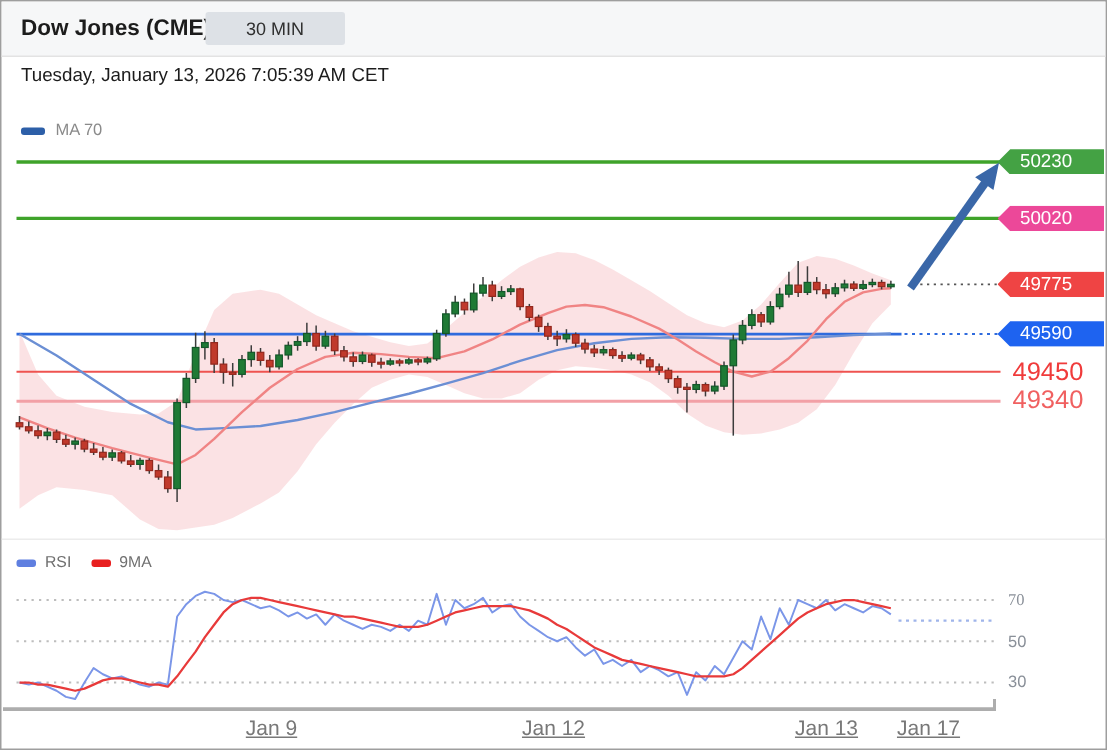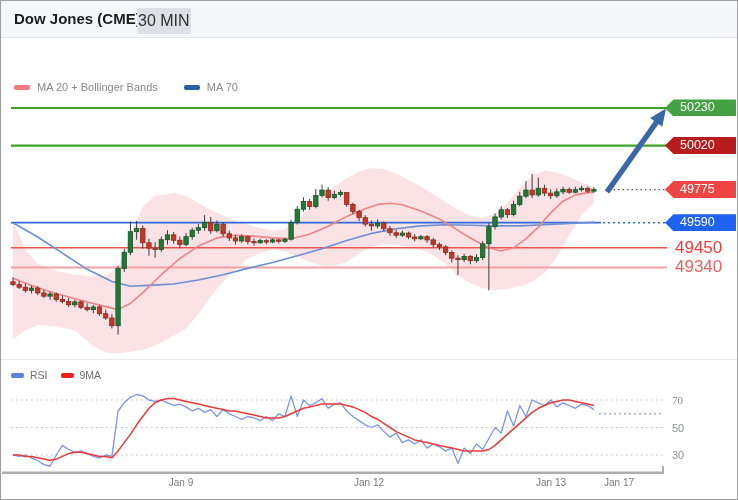--- a/index.html
+++ b/index.html
@@ -1,35 +1,35 @@
 <!DOCTYPE html>
 <html><head>
 <meta charset="utf-8">
 <style>
   html,body{margin:0;padding:0;background:#fff;font-family:"Liberation Sans",sans-serif;}
   .page{position:relative;width:736px;height:498px;border:1px solid #9e9e9e;background:#fff;overflow:hidden;}
   #chart-svg{position:absolute;left:0;top:0;}
   .header{position:absolute;left:0;top:0;width:100%;height:36px;background:#f6f7f8;border-bottom:1px solid #e3e3e3;z-index:3;}
   .title{position:absolute;left:13px;top:0;line-height:36px;font-size:15px;font-weight:bold;color:#1c1c1c;}
-  .badge{position:absolute;left:136px;top:7px;background:#dde1e6;color:#2f2f2f;font-size:16px;padding:4px 1px;border-radius:2px;}
+  .badge{position:absolute;left:136px;top:7px;background:#dde1e6;color:#2f2f2f;font-size:12px;padding:4px 27px;border-radius:2px;}
   .date{position:absolute;left:13px;top:42px;font-size:12.5px;color:#1c1c1c;z-index:3;}
   .legend{position:absolute;left:13px;top:80px;display:flex;align-items:center;gap:26px;z-index:3;}
   .legend .item{display:flex;align-items:center;gap:7px;}
   .swatch{width:16px;height:5px;border-radius:2px;display:inline-block;}
   .legend .lbl{font-size:11px;color:#8a8a8a;}
   .watermark{position:absolute;right:4px;top:80px;font-size:11px;color:#a0a6ad;z-index:3;}
   .divider{position:absolute;left:0;top:358px;width:100%;height:1px;background:#ececec;}
   .rsi-legend{position:absolute;left:10px;top:368px;display:flex;align-items:center;gap:13px;z-index:3;}
   .rsi-legend .swatch{width:13px;height:5px;}
   .rsi-legend .lbl{font-size:10.5px;color:#6f6f6f;text-align:center;}
   #price-labels,#grid-labels,#x-labels{position:absolute;inset:0;pointer-events:none;z-index:4;border-radius:19px;}
   .price-tag{position:absolute;right:1px;width:71px;height:17px;color:#fff;font-size:12.5px;line-height:17px;padding-left:15px;box-sizing:border-box;clip-path:polygon(0 50%,12% 0,100% 0,100% 100%,12% 100%);}
   .price-text{position:absolute;left:674px;font-size:17px;height:14px;line-height:14px;}
   .grid-label{position:absolute;left:671px;font-size:11px;color:#8a9099;}
-  .x-label{position:absolute;transform:translateX(-50%);top:476px;font-size:10px;color:#787878;}
+  .x-label{position:absolute;transform:translateX(-50%);top:476px;font-size:14px;color:#787878;text-decoration:underline;}
 </style>
 </head>
 <body>
 
 <div class="page">
   <svg id="chart-svg" width="738" height="500">
       <path d="M12.0,219.9 L24.4,248.6 L36.7,262.9 L55.3,270.1 L73.8,273.7 L92.3,275.4 L104.7,274.6 L117.1,266.5 L129.4,234.2 L141.8,205.6 L154.1,194.8 L172.7,192.1 L185.0,194.8 L197.4,202.0 L209.8,209.1 L222.1,214.5 L234.5,219.9 L246.8,223.5 L259.2,227.1 L271.6,229.7 L283.9,228.0 L296.3,218.1 L308.6,207.3 L321.0,196.6 L333.4,185.8 L345.7,176.9 L358.1,170.6 L370.4,167.0 L382.8,167.9 L395.2,172.4 L407.5,178.7 L419.9,185.8 L432.2,193.0 L444.6,201.1 L457.0,209.1 L469.3,214.5 L481.7,217.2 L494.0,212.7 L506.4,202.0 L518.8,187.6 L531.1,174.2 L543.5,169.7 L555.8,171.5 L568.2,176.0 L580.6,181.4 L592.9,185.8 L592.9,202.0 L580.6,214.5 L568.2,234.2 L555.8,255.7 L543.5,271.9 L531.1,280.8 L518.8,285.3 L506.4,288.0 L494.0,288.9 L481.7,287.1 L469.3,282.6 L457.0,274.6 L444.6,262.9 L432.2,253.9 L419.9,248.6 L407.5,245.9 L395.2,244.1 L382.8,243.2 L370.4,245.9 L358.1,252.2 L345.7,261.1 L333.4,264.7 L321.0,264.7 L308.6,261.1 L296.3,255.7 L283.9,250.4 L271.6,248.6 L259.2,252.2 L246.8,257.5 L234.5,268.3 L222.1,280.8 L209.8,295.2 L197.4,313.1 L185.0,327.4 L172.7,334.6 L154.1,344.4 L141.8,348.9 L129.4,350.7 L117.1,352.5 L104.7,351.6 L92.3,345.3 L73.8,329.2 L55.3,325.6 L36.7,323.8 L24.4,329.2 L12.0,338.2 Z" fill="rgba(243,166,174,0.33)" stroke="none"></path>
       <line x1="10" y1="106.98924731182795" x2="666" y2="106.98924731182795" stroke="#3fa32a" stroke-width="2.2"></line>
       <line x1="10" y1="144.6236559139785" x2="666" y2="144.6236559139785" stroke="#3fa32a" stroke-width="2.2"></line>
       <line x1="608" y1="188.53046594982078" x2="666" y2="188.53046594982078" stroke="#555555" stroke-width="1.2" stroke-dasharray="1.5 3"></line>
@@ -241,26 +241,23 @@
       <line x1="598" y1="412.75" x2="661" y2="412.75" stroke="#9fb4ea" stroke-width="1.5" stroke-dasharray="2 3"></line>
       <rect x="1" y="470.5" width="662" height="2.5" fill="#adadad"></rect>
       <rect x="661" y="465" width="2" height="6" fill="#adadad"></rect>
     </svg>
 
   <div class="header">
     <span class="title">Dow Jones (CME)</span>
     <span class="badge">30 MIN</span>
   </div>
 
+  <div class="date">Tuesday, January 13, 2026 7:05:39 AM CET</div>
 
   <div class="legend">
-    <div class="item">
-      <span class="swatch" style="background: rgb(244, 124, 124);"></span>
-      <span class="lbl">MA 20 + Bollinger Bands</span>
-    </div>
     <div class="item">
       <span class="swatch" style="background: rgb(45, 95, 168);"></span>
       <span class="lbl">MA 70</span>
     </div>
   </div>
 
 
   <div class="divider"></div>
 
   <div class="rsi-legend">
@@ -269,21 +266,21 @@
       <span class="lbl">RSI</span>
     </div>
     <div class="item" style="display:flex;align-items:center;gap:6px;">
       <span class="swatch" style="background: rgb(232, 32, 32);"></span>
       <span class="lbl">9MA</span>
     </div>
   </div>
 
   <div id="price-labels">
       <div class="price-tag" style="top: 98.4892px; background: rgb(68, 162, 68);">50230</div>
-      <div class="price-tag" style="top: 136.124px; background: #b91c1c;">50020</div>
+      <div class="price-tag" style="top: 136.124px; background: #ec4899;">50020</div>
       <div class="price-tag" style="top: 180.03px; background: #ef4444;">49775</div>
       <div class="price-tag" style="top: 213.185px; background: rgb(30, 99, 240);">49590</div>
       <div class="price-text" style="top: 239.774px; color: rgb(240, 59, 59);">49450</div>
       <div class="price-text" style="top: 259.487px; color: rgb(240, 96, 96);">49340</div>
     </div>
   <div id="grid-labels">
       <span class="grid-label" style="top: 393px; font-family: Liberation Serif, serif;">70</span>
       <span class="grid-label" style="top: 420.5px;">50</span>
       <span class="grid-label" style="top: 448px;">30</span>
     </div>

